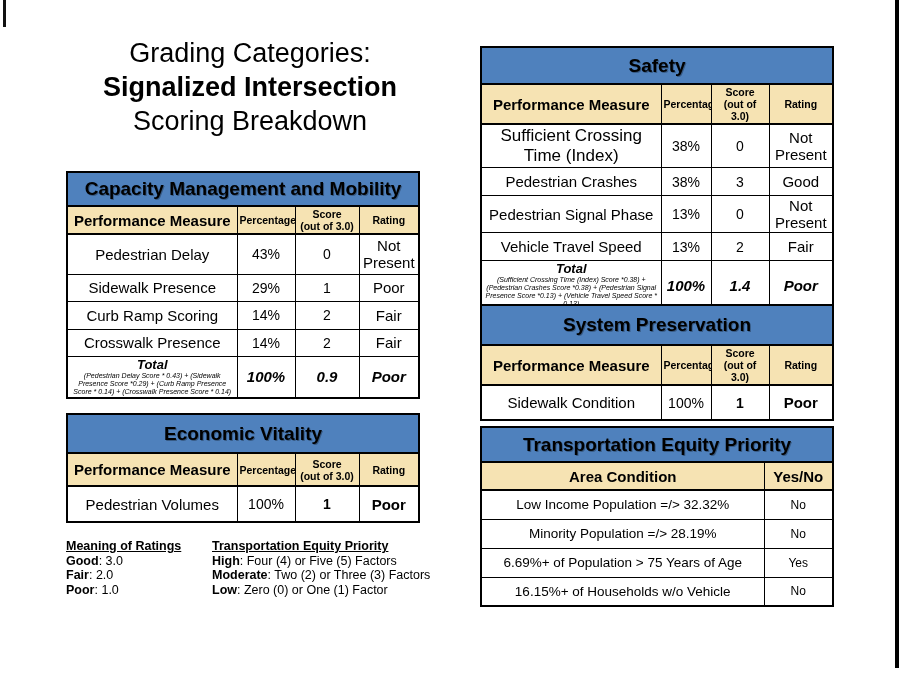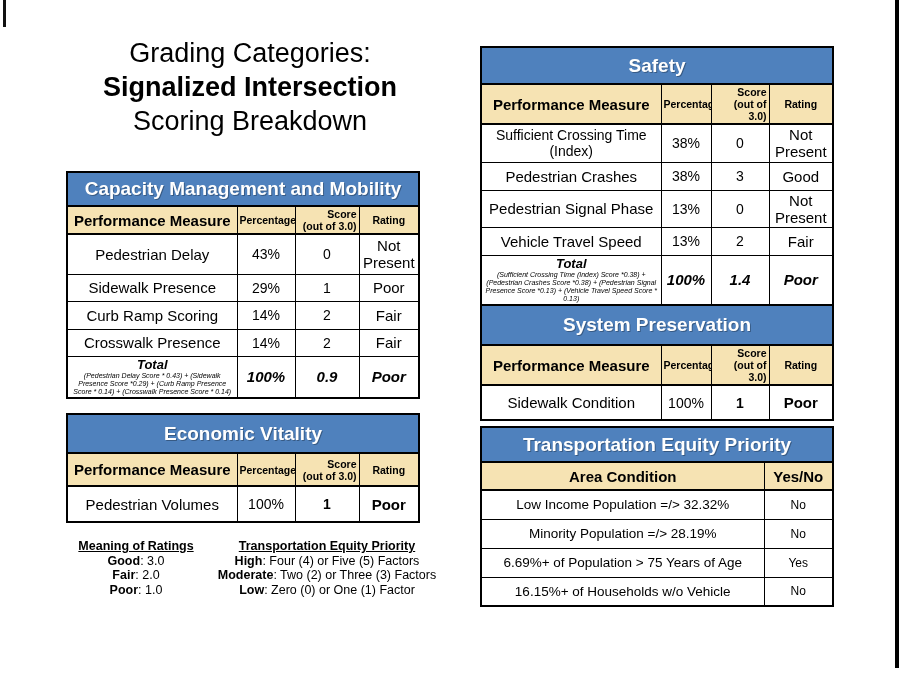--- a/index.html
+++ b/index.html
@@ -14,42 +14,42 @@
   .title-block { position:absolute; left:58px; top:36px; width:384px; text-align:center;
     font-size:27px; line-height:34px; }
   .title-line { font-weight:normal; }
   .title-line.bold { font-weight:bold; }
 
   table.grid { position:absolute; border-collapse:collapse; table-layout:fixed;
     border:2px solid #000; }
   table.grid th, table.grid td { border:1px solid #000; padding:1px 2px; text-align:center;
     vertical-align:middle; overflow:hidden; }
 
-  th.band { background:#4F81BD; color:#ffffff; font-weight:bold; font-size:19px;
+  th.band { background:#4F81BD; color:#000000; font-weight:bold; font-size:19px;
     border:2px solid #000; text-shadow:1px 1px 0 rgba(0,0,0,0.30); }
   tr.head th { background:#F6E3B3; border-bottom:2px solid #000; border-top:2px solid #000; }
   th.h-measure { font-size:15px; font-weight:bold; }
   th.h-small { font-size:10.5px; font-weight:bold; line-height:12px; }
-  .blk { display:block;text-align:right; }
+  .blk { display:block; }
 
   td.measure { font-size:15px; }
-  td.measure.small-measure { font-size:14px; }
+  td.measure.small-measure { font-size:17px; }
   td.pct { font-size:14px; }
   td.score { font-size:14px; }
   td.rating { font-size:15px; line-height:17px; }
   tr.total td { font-weight:bold;font-style:italic; }
   tr.total td.pct, tr.total td.score, tr.total td.rating { font-size:15px; }
   .tlabel { font-weight:bold; font-size:13px; line-height:14px; }
   .tformula { font-weight:normal; font-size:7px; line-height:8px; text-align:center; }
 
   td.condition { font-size:13.5px; }
   td.yesno { font-size:12px; }
   th.h-condition, th.h-yesno { font-size:15px; font-weight:bold; }
 
-  .legend { position:absolute; font-size:12.5px; line-height:14.5px;text-align:center; }
+  .legend { position:absolute; font-size:12.5px; line-height:14.5px; }
   .legend-title { font-weight:bold; text-decoration:underline; }
   .term { font-weight:bold; }
 </style>
 </head>
 <body>
 
 <div class="slide">
   <div class="edge-bar-right"></div>
   <div class="edge-sliver-topleft"></div>
 

